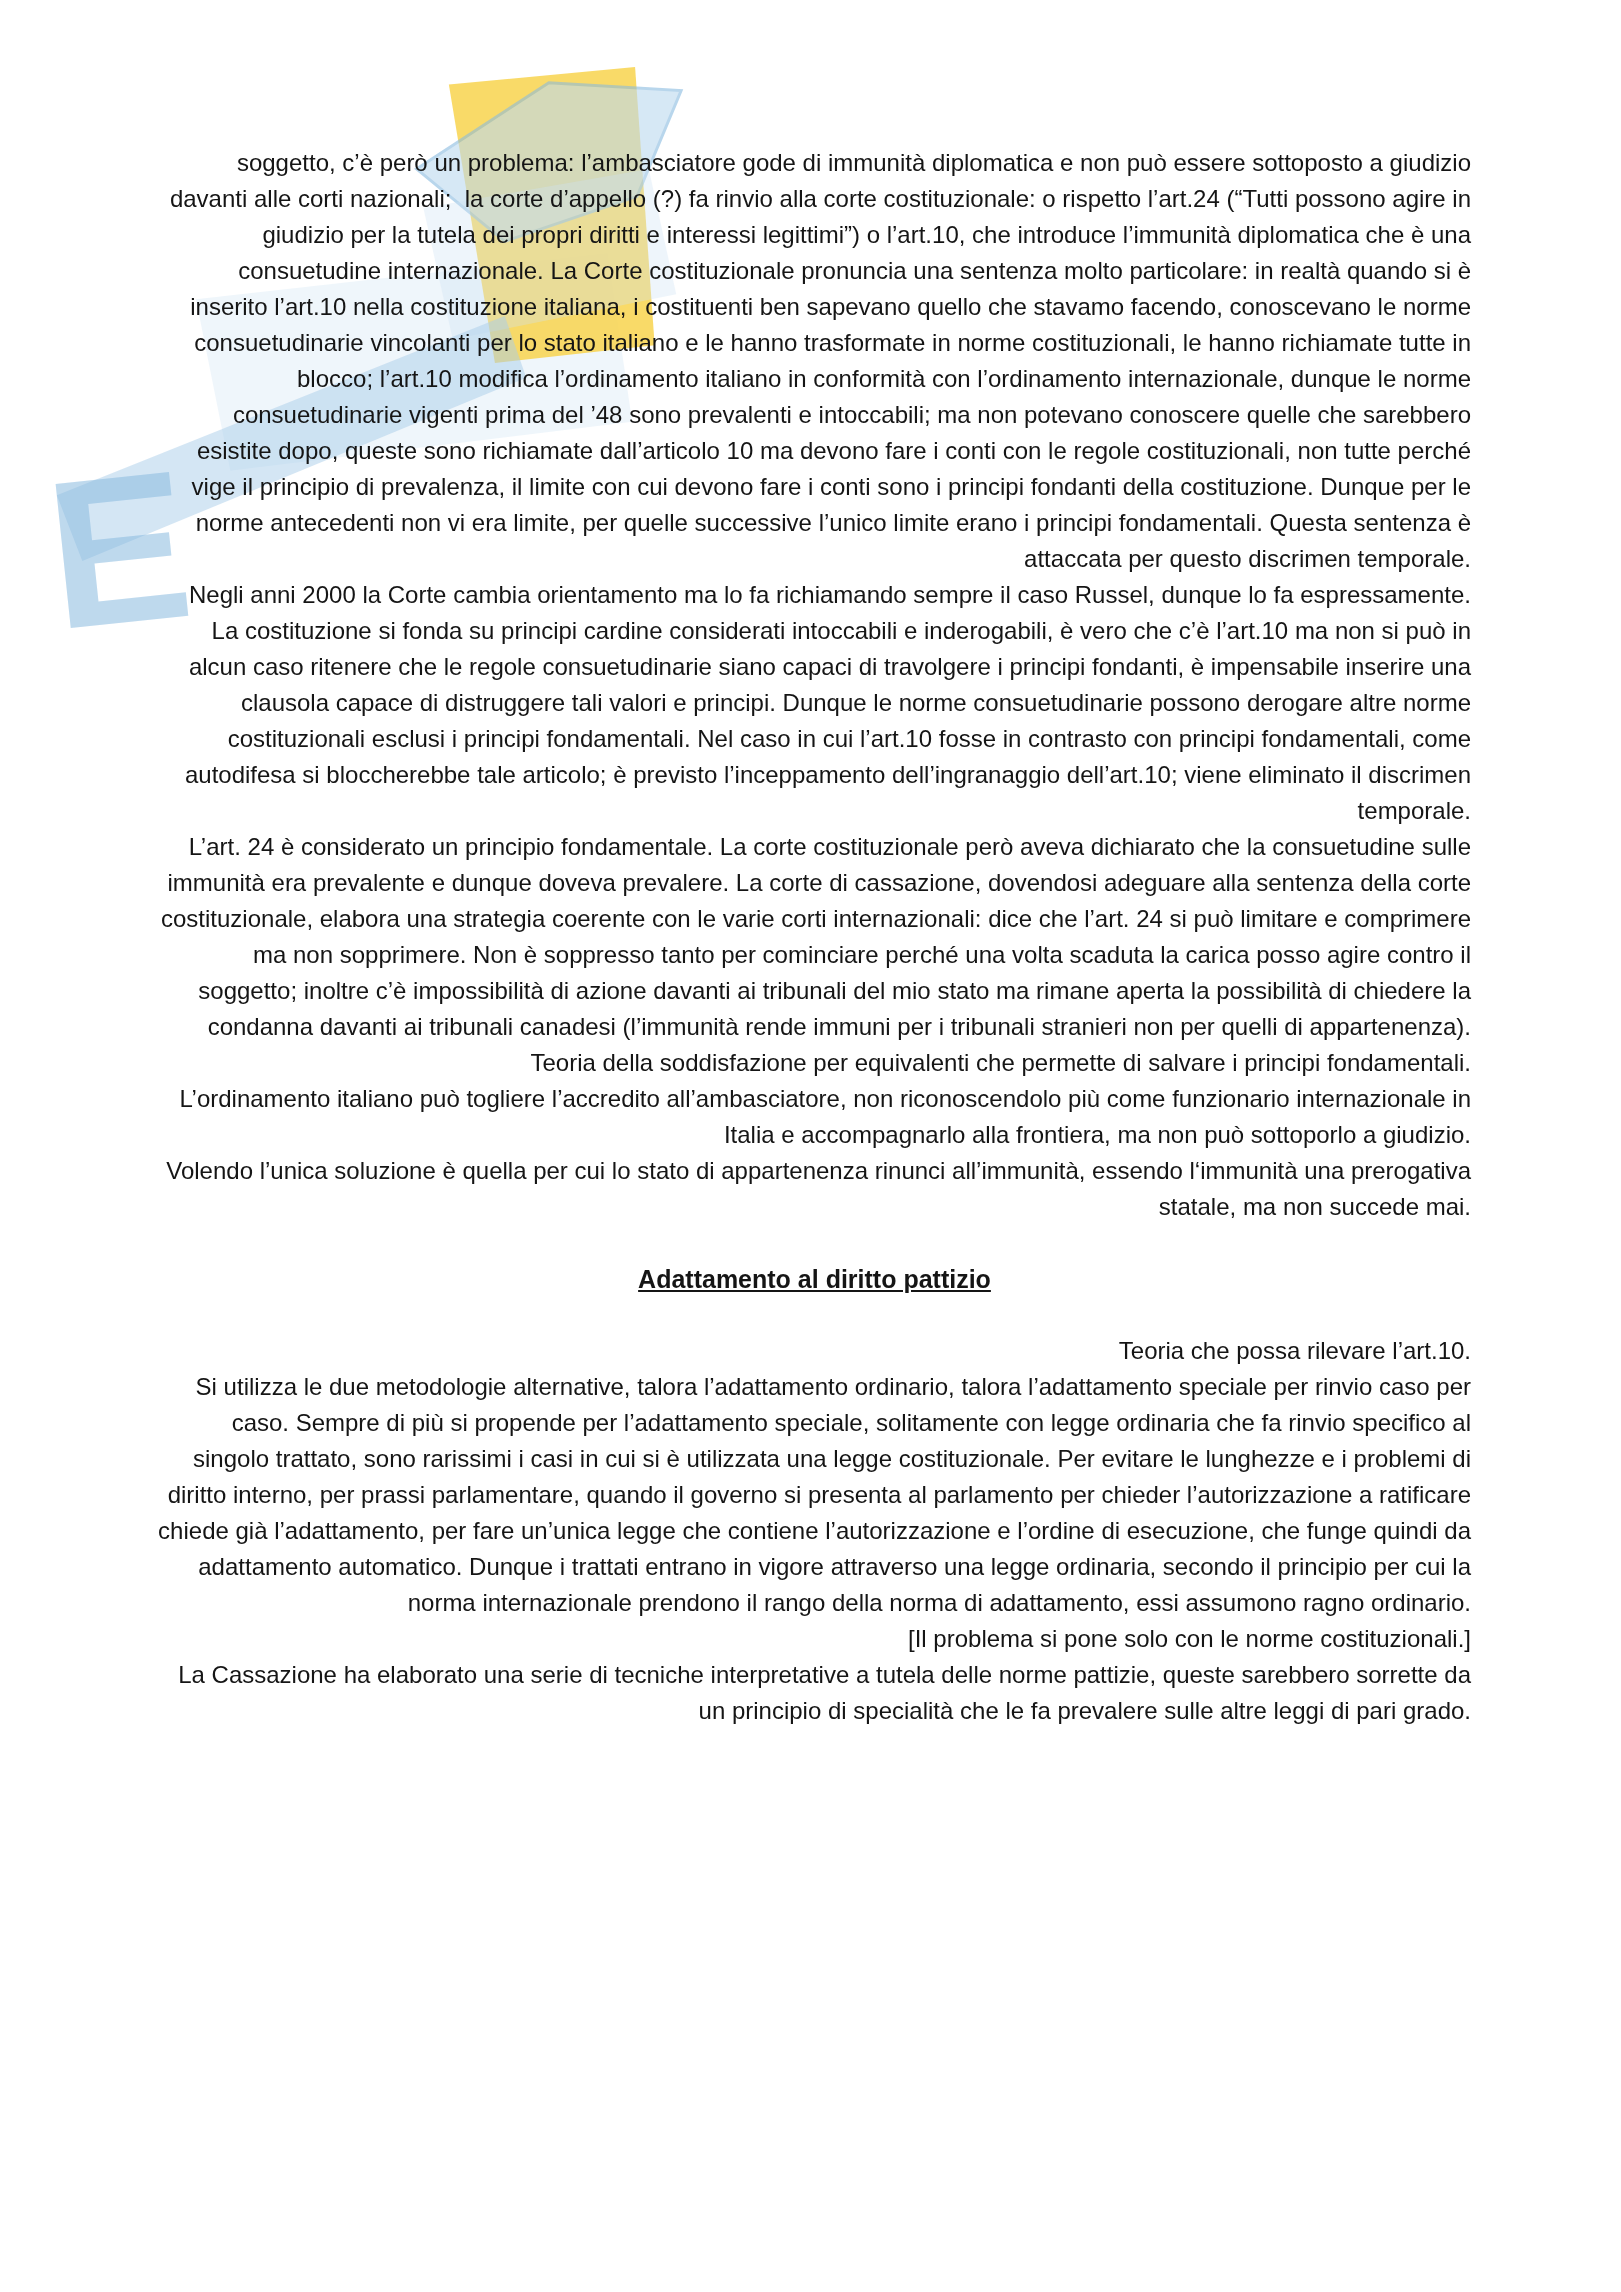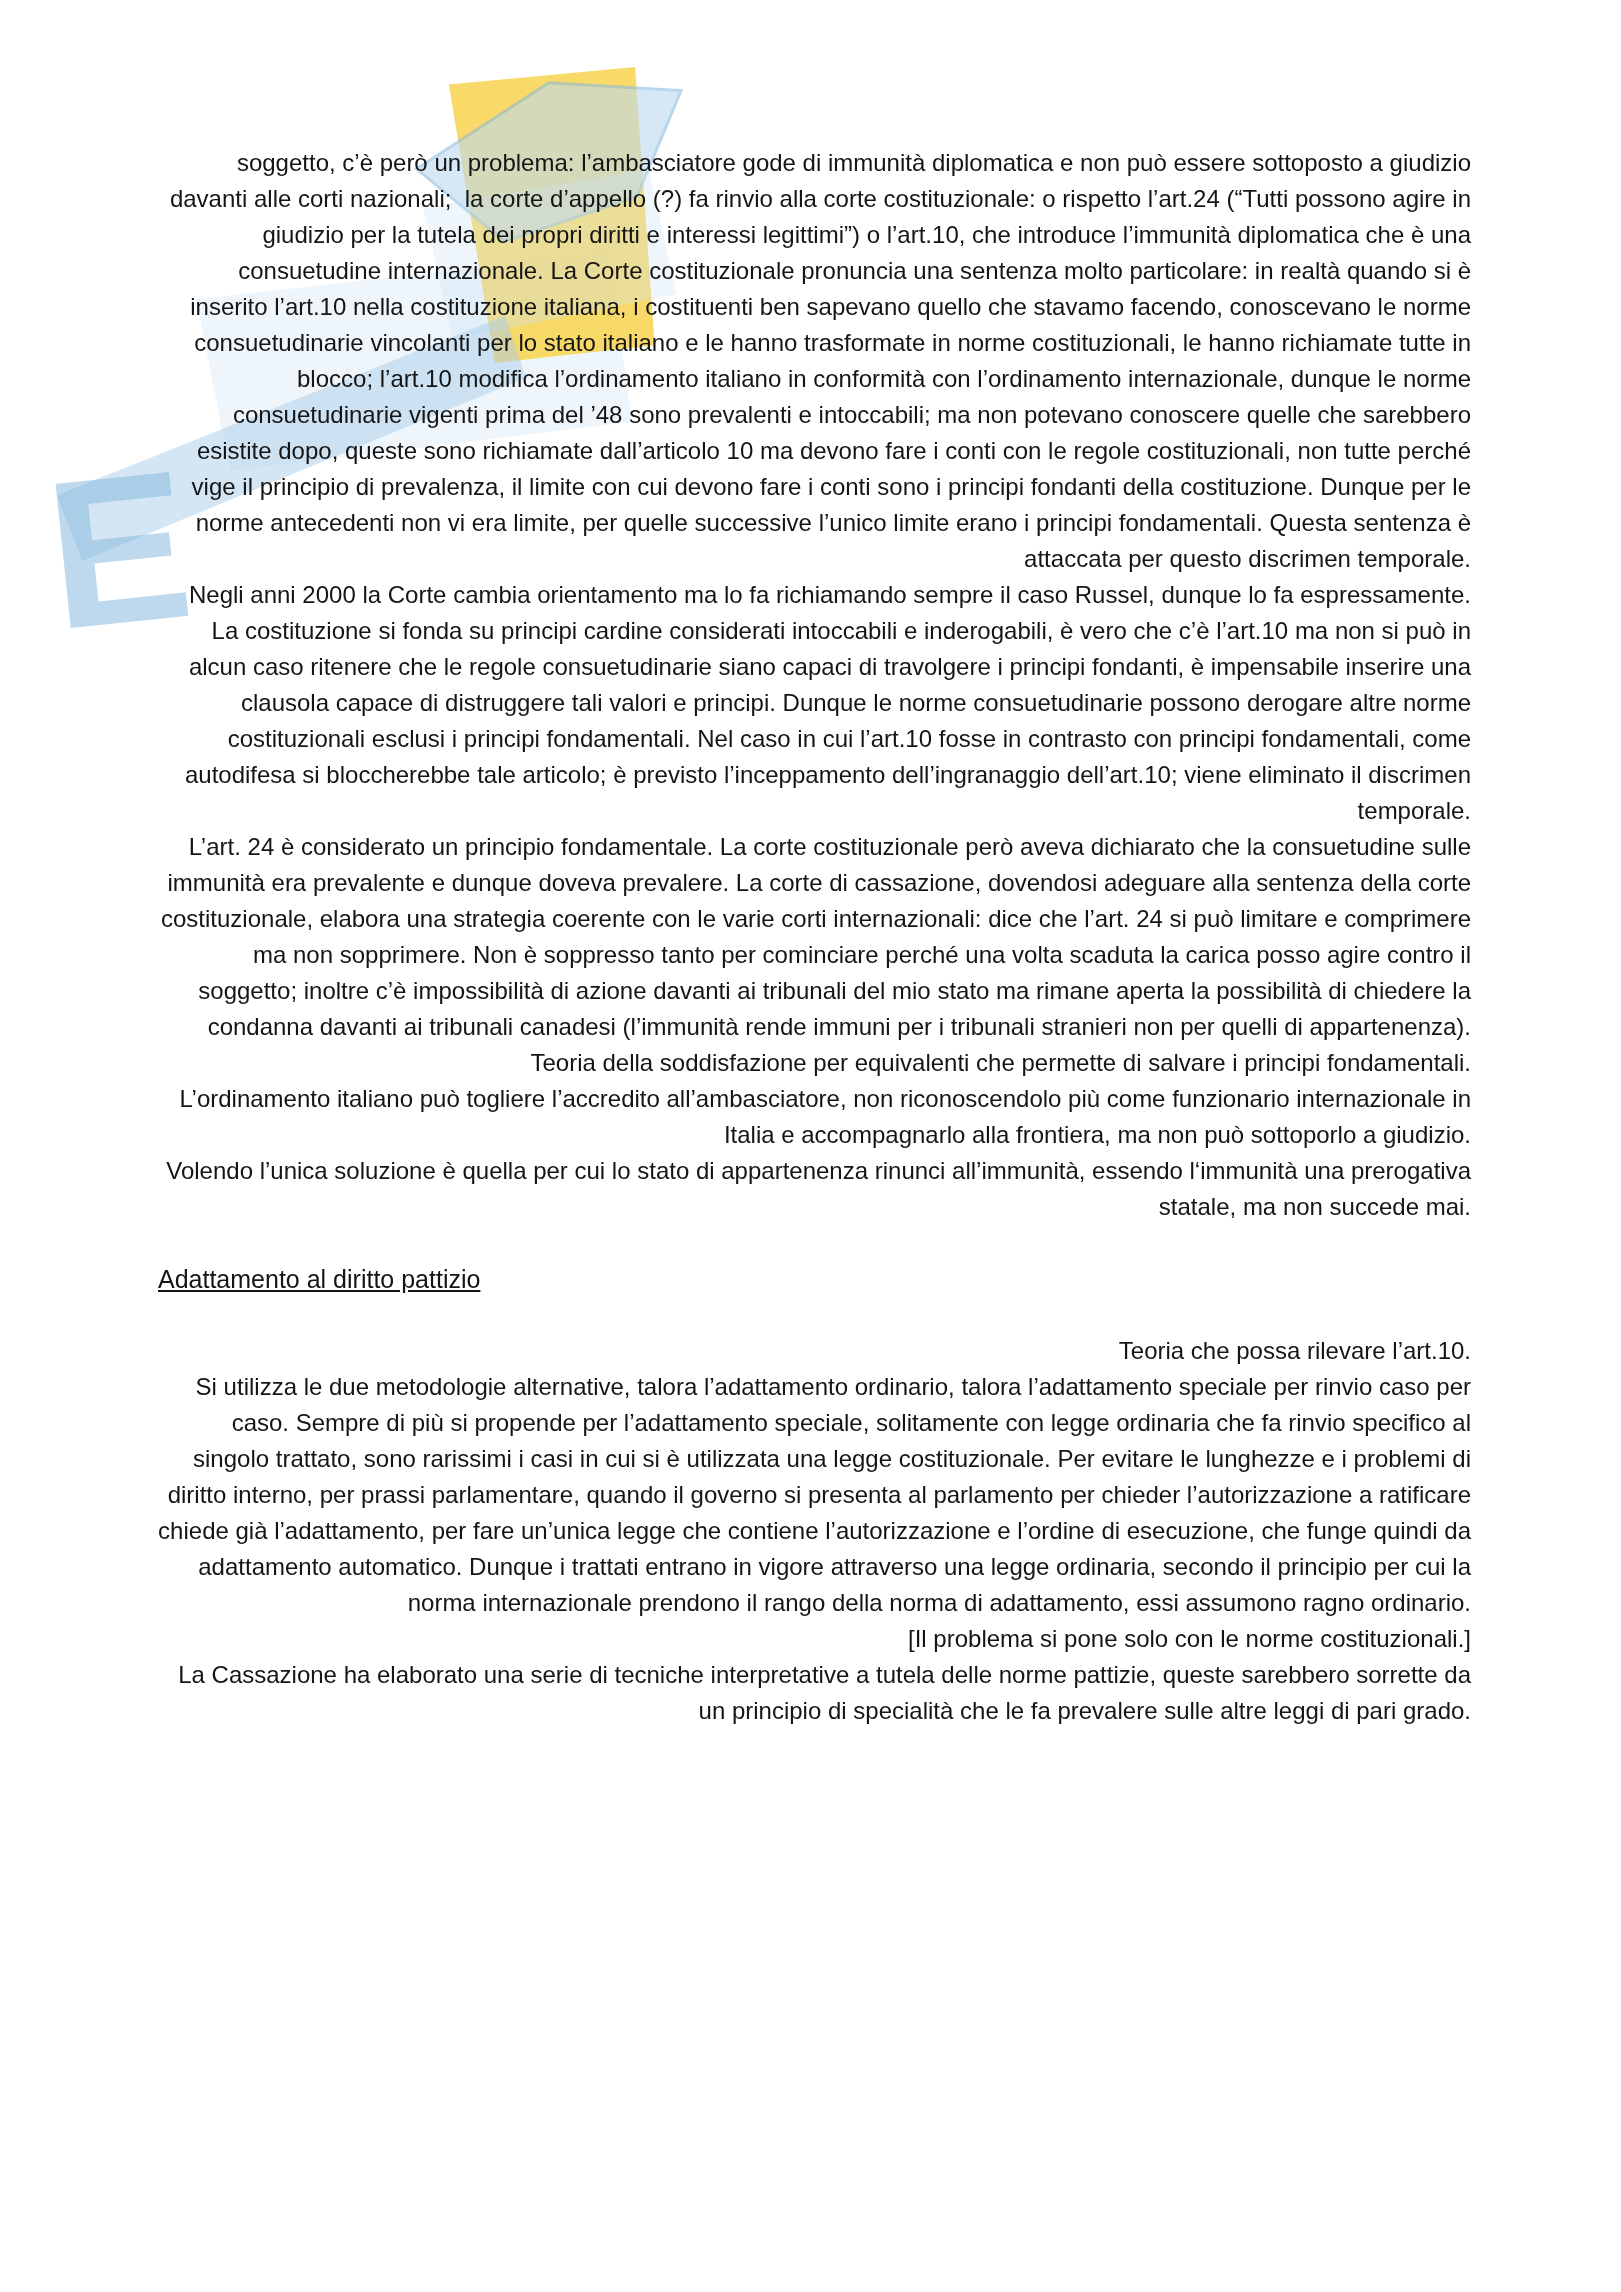--- a/index.html
+++ b/index.html
@@ -34,24 +34,25 @@
     line-height: 36px;
     text-align: left;
   }
   .content p.paragraph {
     margin: 0;
     white-space: pre-wrap;
     text-align: right;
   }
   .content h2.heading {
     font-size: 25px;
-    font-weight: normal;
+    font-weight: bold;
     text-decoration: underline;
     margin: 36px 0 36px 0;
     white-space: pre-wrap;
+    text-align: center;
   }
   .content .u { }
 </style>
 </head>
 <body>
 
 <div class="page">
 
   <svg class="watermark" viewBox="0 0 1654 2339" xmlns="http://www.w3.org/2000/svg" aria-hidden="true">
 

